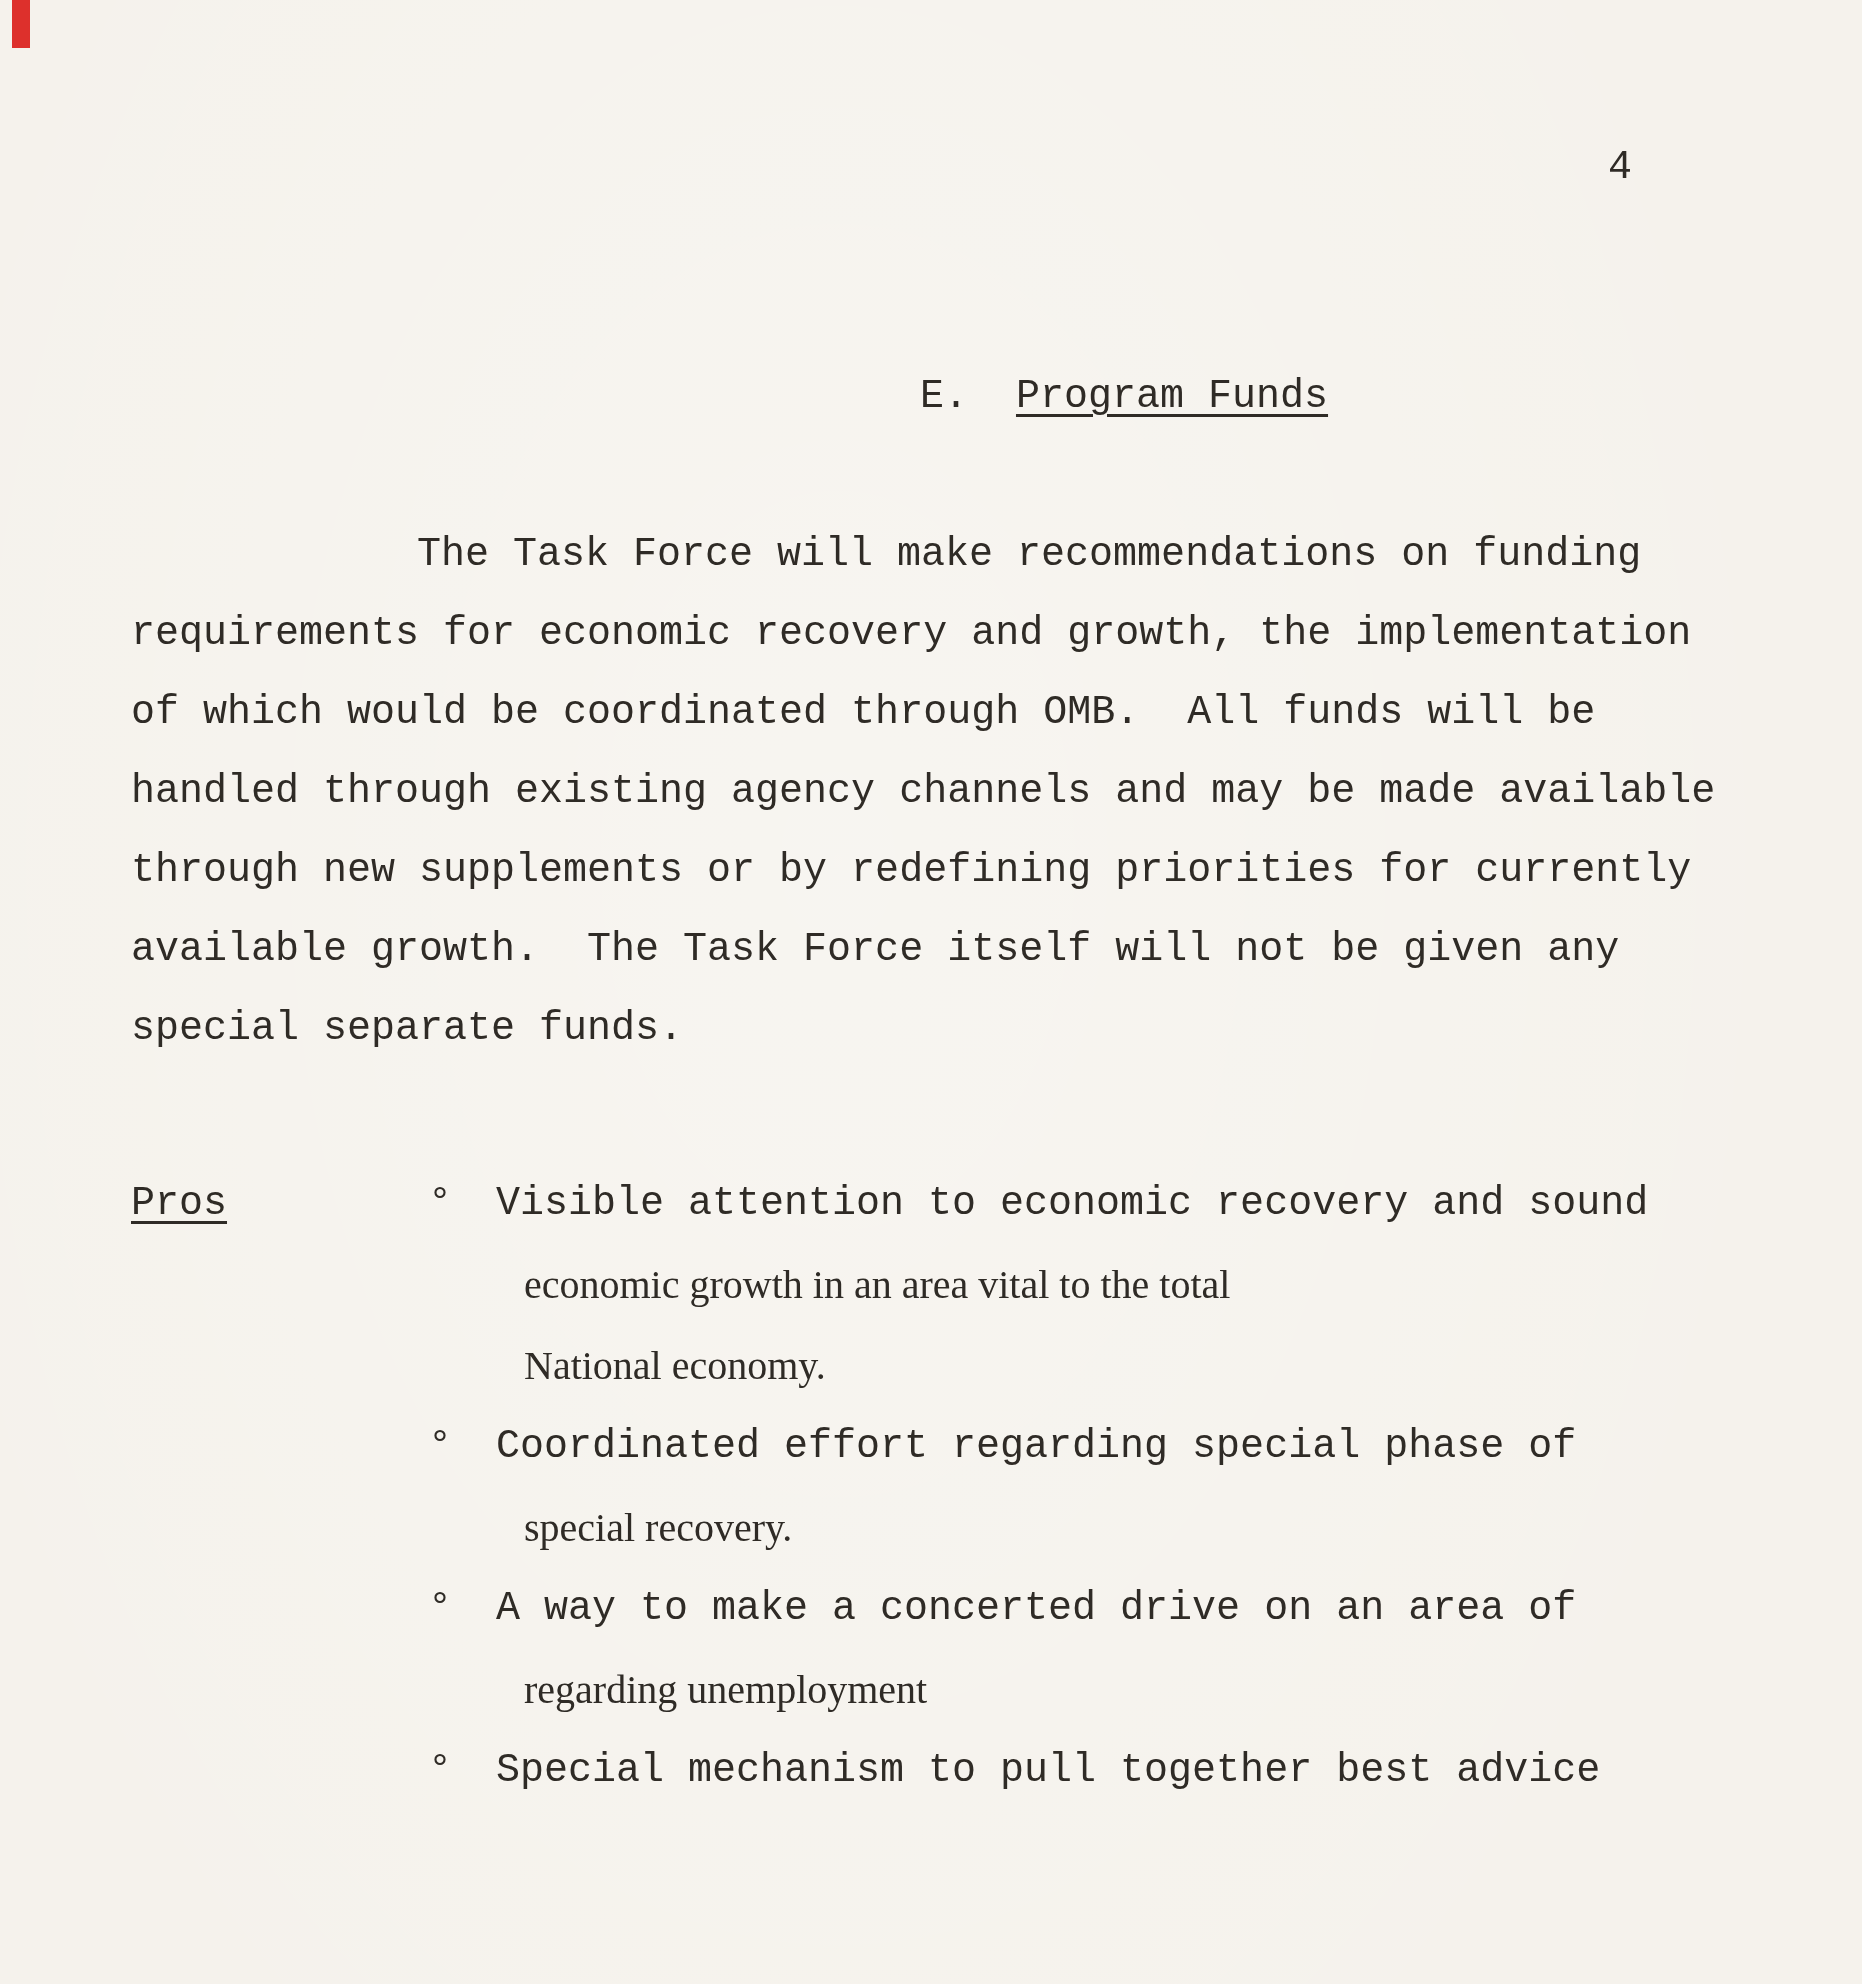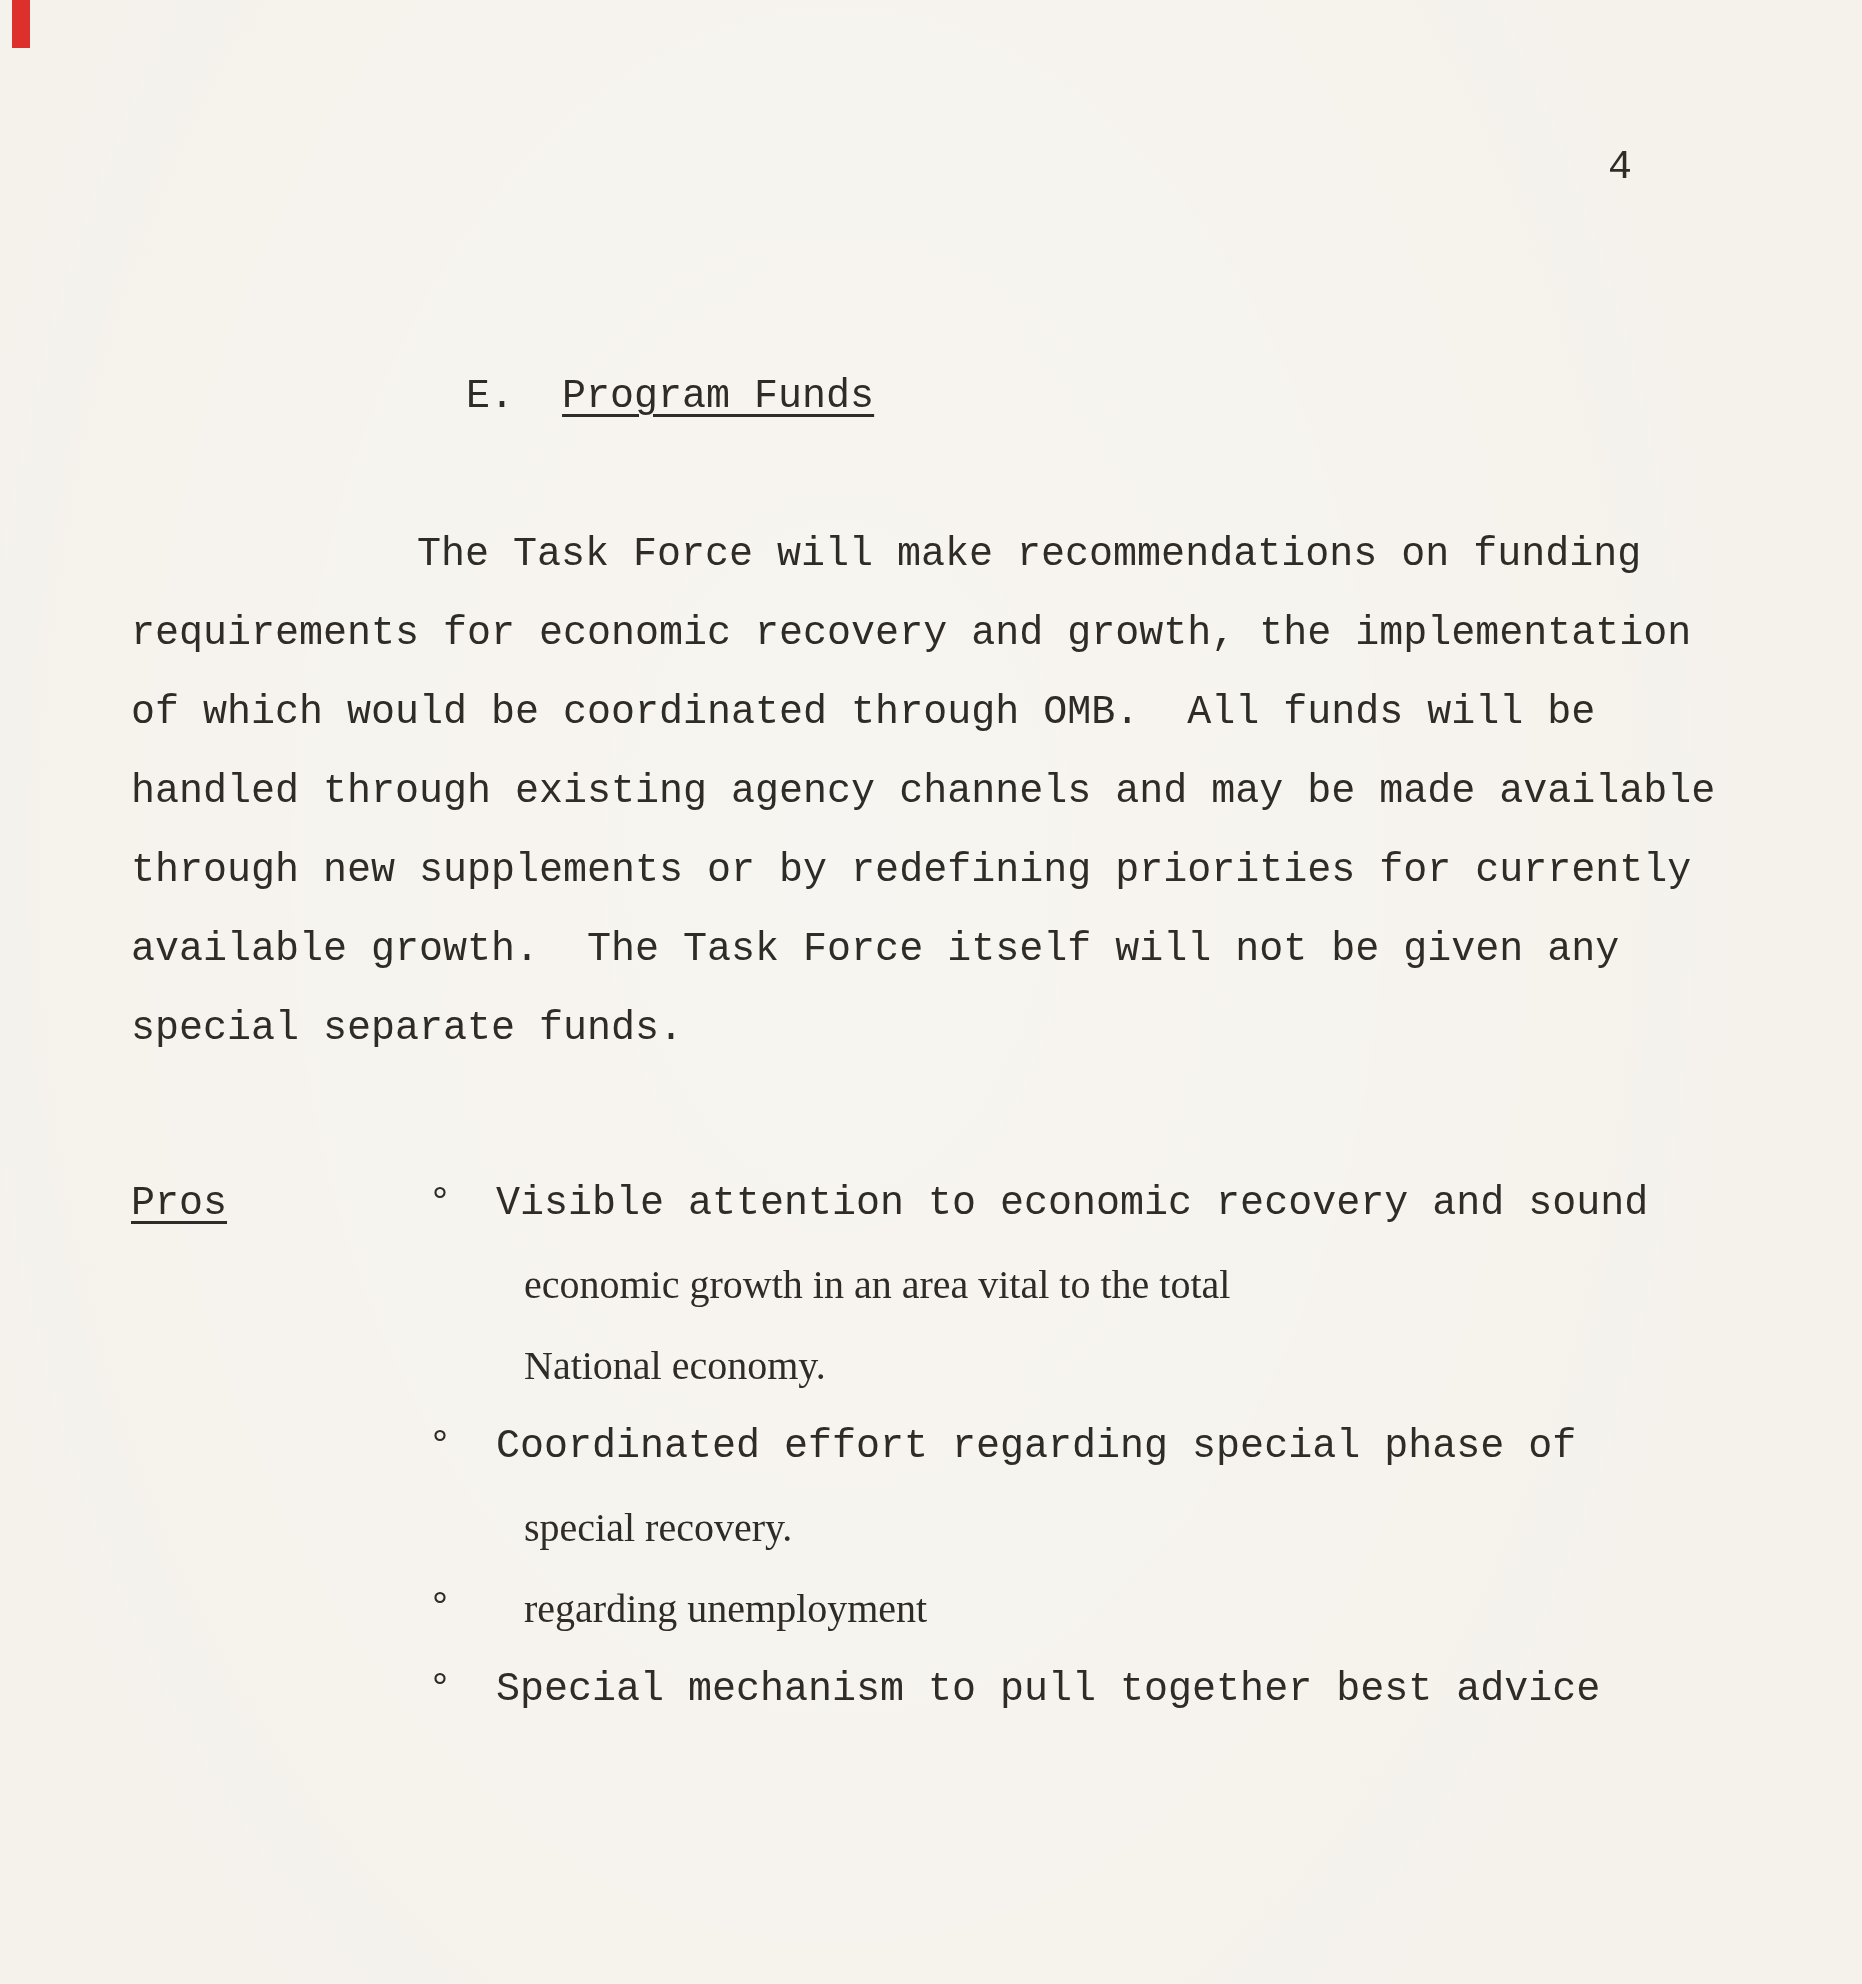--- a/index.html
+++ b/index.html
@@ -44,20 +44,21 @@
   .line, .bline {
     white-space: pre;
   }
   .paragraph .line.first {
     padding-left: 286px;
   }
   .heading {
     margin-top: 36px;
     padding-left: 191px;
     white-space: pre;
+    text-align: center;
   }
   .h-label {
     margin-right: 48px;
   }
   .underline {
     text-decoration: underline;
     text-decoration-thickness: 2.8px;
     text-underline-offset: 7.1px;
   }
   .list-section {
@@ -122,20 +123,21 @@
       </div>
 
       <div class="bullet">
         <span class="marker">°</span>
         <div class="bline">Coordinated effort regarding special phase of</div>
         <div class="bline cont">special recovery.</div>
       </div>
 
       <div class="bullet">
         <span class="marker">°</span>
+        <div class="bline">A way to make a concerted drive on an area of</div>
         <div class="bline cont">regarding unemployment</div>
       </div>
 
       <div class="bullet">
         <span class="marker">°</span>
         <div class="bline">Special mechanism to pull together best advice</div>
 
       </div>
 
     </div>

